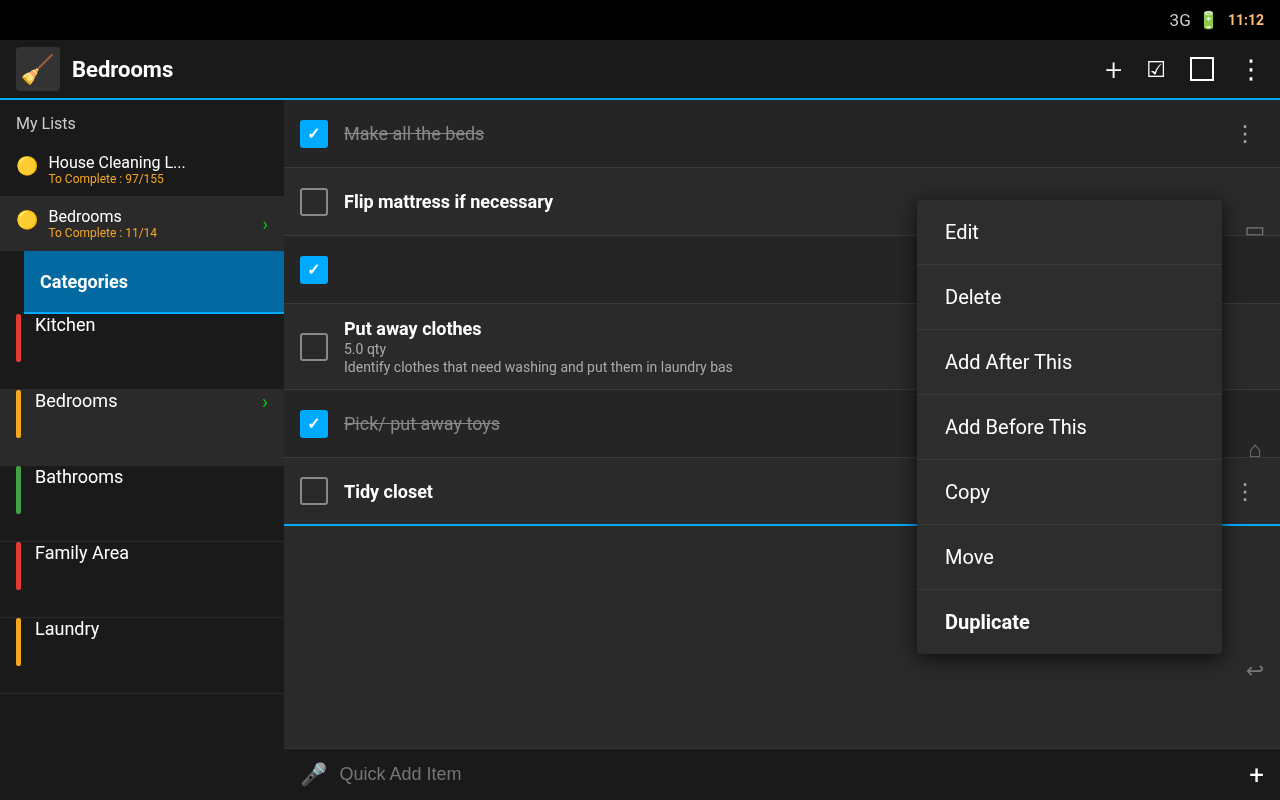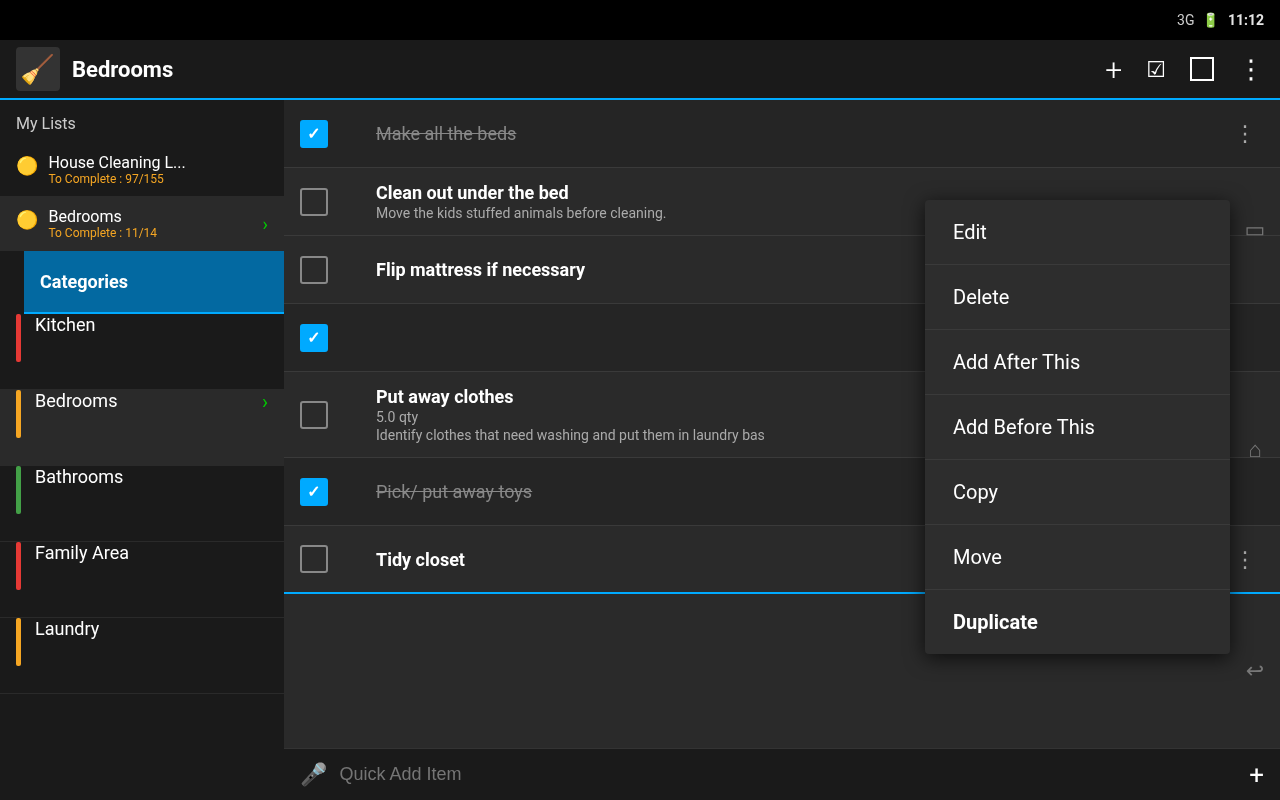--- a/index.html
+++ b/index.html
@@ -17,25 +17,25 @@
       width: 1280px;
       height: 40px;
       background: #000;
       display: flex;
       align-items: center;
       justify-content: flex-end;
       padding-right: 16px;
       gap: 8px;
     }
     .status-text {
-      color: #e5e5e5;
+      color: #fdba74;
       font-size: 14px;
       font-weight: bold;
     }
-    .signal-icon { color: #ccc; font-size: 14px; }
+    .signal-icon { color: #ccc; font-size: 17px; }
 
     
     #toolbar {
       width: 1280px;
       height: 60px;
       background: #1a1a1a;
       display: flex;
       align-items: center;
       padding: 0 16px;
       border-bottom: 2px solid #00aaff;
@@ -196,21 +196,21 @@
     .task-checkbox.checked {
       background: #00aaff;
       border-color: #00aaff;
     }
     .task-checkbox.checked::after {
       content: '✓';
       color: #fff;
       font-size: 16px;
       font-weight: bold;
     }
-    .task-content { flex: 1; margin-left: 32px; }
+    .task-content { flex: 1; }
     .task-title {
       color: #fff;
       font-size: 18px;
       font-weight: bold;
     }
     .task-title.done {
       color: #888;
       text-decoration: line-through;
       font-weight: normal;
     }
@@ -248,21 +248,21 @@
     .add-icon-btn {
       color: #fff;
       font-size: 26px;
       cursor: pointer;
     }
 
     
     #context-menu {
       position: absolute;
       top: 100px;
-      right: 50px;
+      right: 58px;
       width: 305px;
       background: #2d2d2d;
       border-radius: 4px;
       z-index: 100;
       box-shadow: 0 4px 20px rgba(0,0,0,0.7);
       overflow: hidden;
     }
     .context-menu-item {
       padding: 20px 28px;
       color: #fff;
@@ -368,27 +368,20 @@
     <div class="task-list">
 
       <div class="task-row checked">
         <div class="task-checkbox checked"></div>
         <div class="task-content">
           <span class="task-title done">Make all the beds</span>
         </div>
         <span class="task-more">⋮</span>
       </div>
 
-      <div class="task-row">
-        <div class="task-checkbox"></div>
-        <div class="task-content">
-          <div class="task-title">Clean out under the bed</div>
-          <div class="task-sub">Move the kids stuffed animals before cleaning.</div>
-        </div>
-      </div>
 
       <div class="task-row">
         <div class="task-checkbox"></div>
         <div class="task-content">
           <div class="task-title">Flip mattress if necessary</div>
         </div>
       </div>
 
       <div class="task-row checked">
         <div class="task-checkbox checked"></div>

